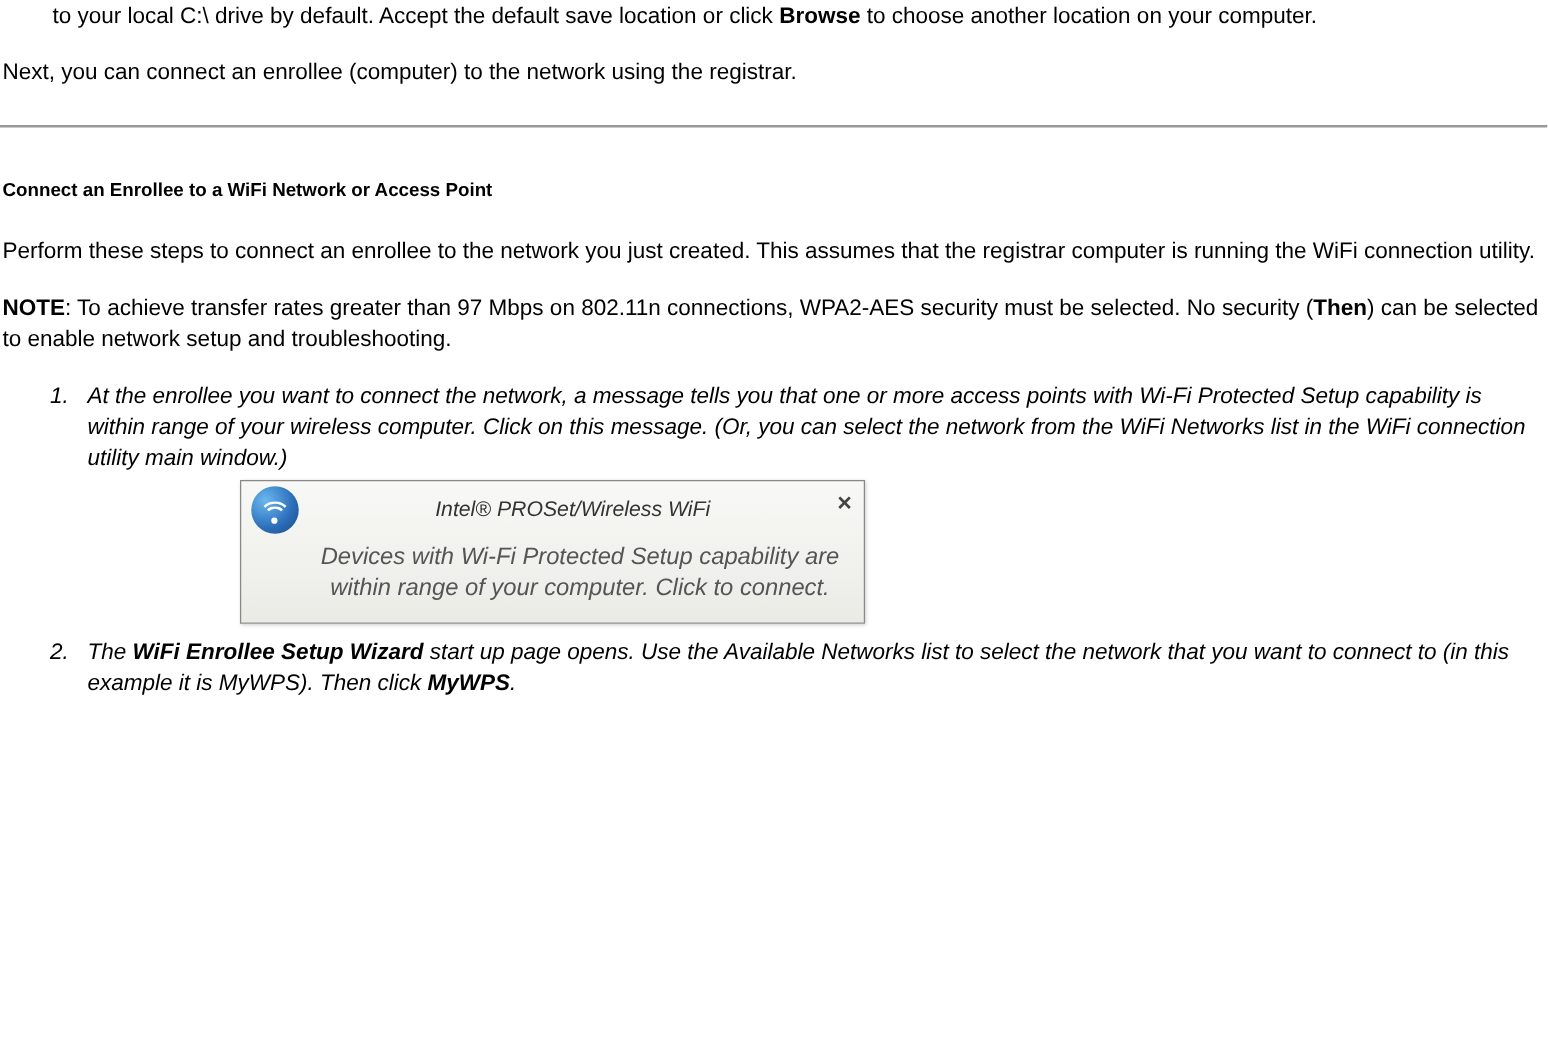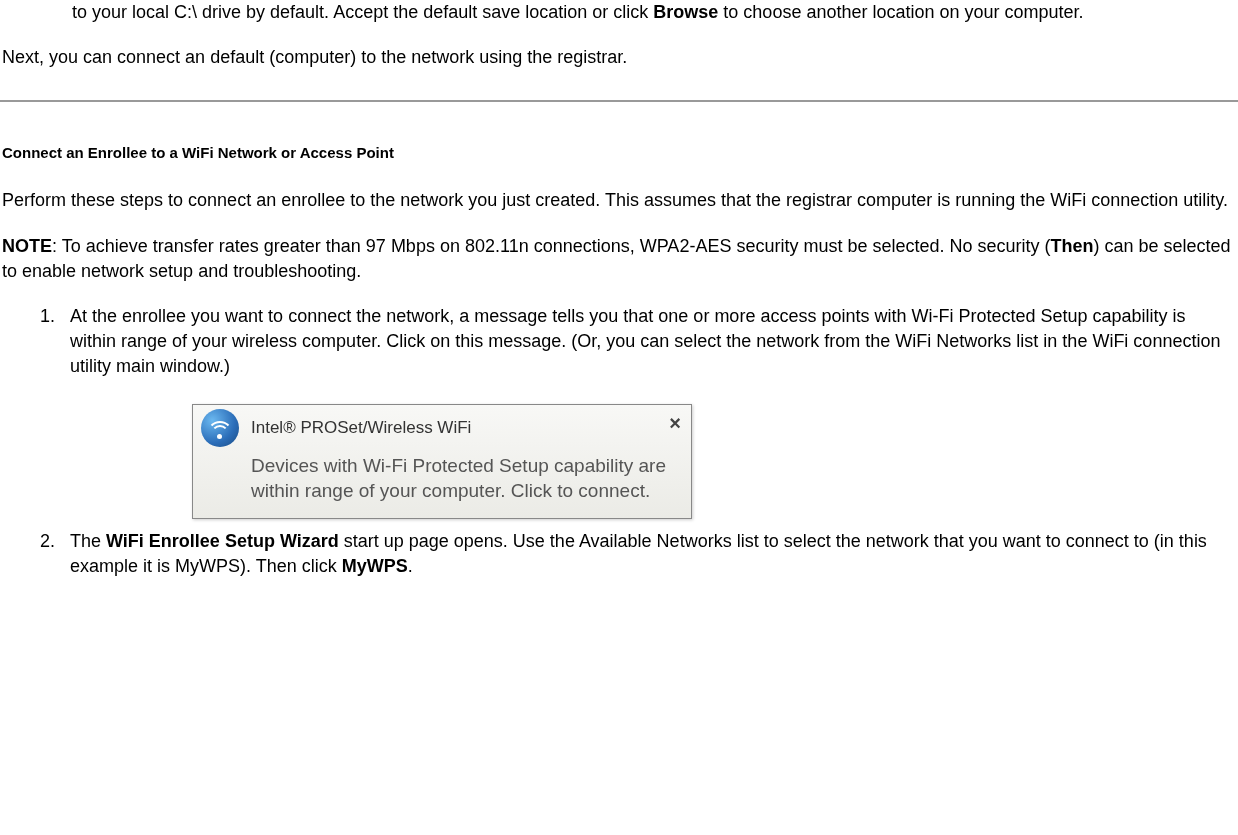--- a/index.html
+++ b/index.html
@@ -5,21 +5,21 @@
     body {
       font-family: Verdana, Arial, sans-serif;
       font-size: 18px;
       line-height: 1.4;
       margin: 0;
       padding: 0;
       width: 1238px;
       color: #000;
     }
     .indent-block {
-      margin-left: 72px;
+      margin-left: 42px;
       margin-right: 10px;
     }
     .para {
       margin: 0 0 20px 0;
     }
     .para-outer {
       margin: 0 2px 20px 2px;
     }
     hr {
       border: none;
@@ -30,34 +30,36 @@
       font-size: 15px;
       font-weight: bold;
       margin: 0 2px 25px 2px;
     }
     .bold {
       font-weight: bold;
     }
     ol {
       margin: 20px 2px 0 2px;
       padding-left: 58px;
+      font-style: italic;
     }
     ol li {
       padding-left: 10px;
       margin-bottom: 10px;
     }
     .notification {
       margin-left: 122px;
-      margin-top: 24px;
+      margin-top: 4px;
       margin-bottom: 10px;
       width: 498px;
       background: linear-gradient(#f8f8f6, #ebebe6);
       border: 1px solid #888;
       position: relative;
       box-shadow: 1px 1px 3px rgba(0,0,0,0.2);
+      text-align: center;
     }
     .notif-header {
       display: flex;
       align-items: center;
       padding: 4px 6px 2px 8px;
     }
     .wifi-icon {
       width: 38px;
       height: 38px;
       border-radius: 50%;
@@ -113,21 +115,21 @@
   </style>
 </head>
 <body>
 
 <div class="indent-block">
   <p class="para">
     <span>to your local C:\ drive by default. Accept the default save location or click </span><span class="bold">Browse</span><span> to choose another location on your computer.</span>
   </p>
 </div>
 
-<p class="para-outer">Next, you can connect an default (computer) to the network using the registrar.</p>
+<p class="para-outer">Next, you can connect an enrollee (computer) to the network using the registrar.</p>
 
 <hr>
 
 <h2>Connect an Enrollee to a WiFi Network or Access Point</h2>
 
 <p class="para-outer">Perform these steps to connect an enrollee to the network you just created. This assumes that the registrar computer is running the WiFi connection utility.</p>
 
 <p class="para-outer">
   <span class="bold">NOTE</span><span>: To achieve transfer rates greater than 97 Mbps on 802.11n connections, WPA2-AES security must be selected. No security (</span><span class="bold">Then</span><span>) can be selected to enable network setup and troubleshooting.</span>
 </p>

